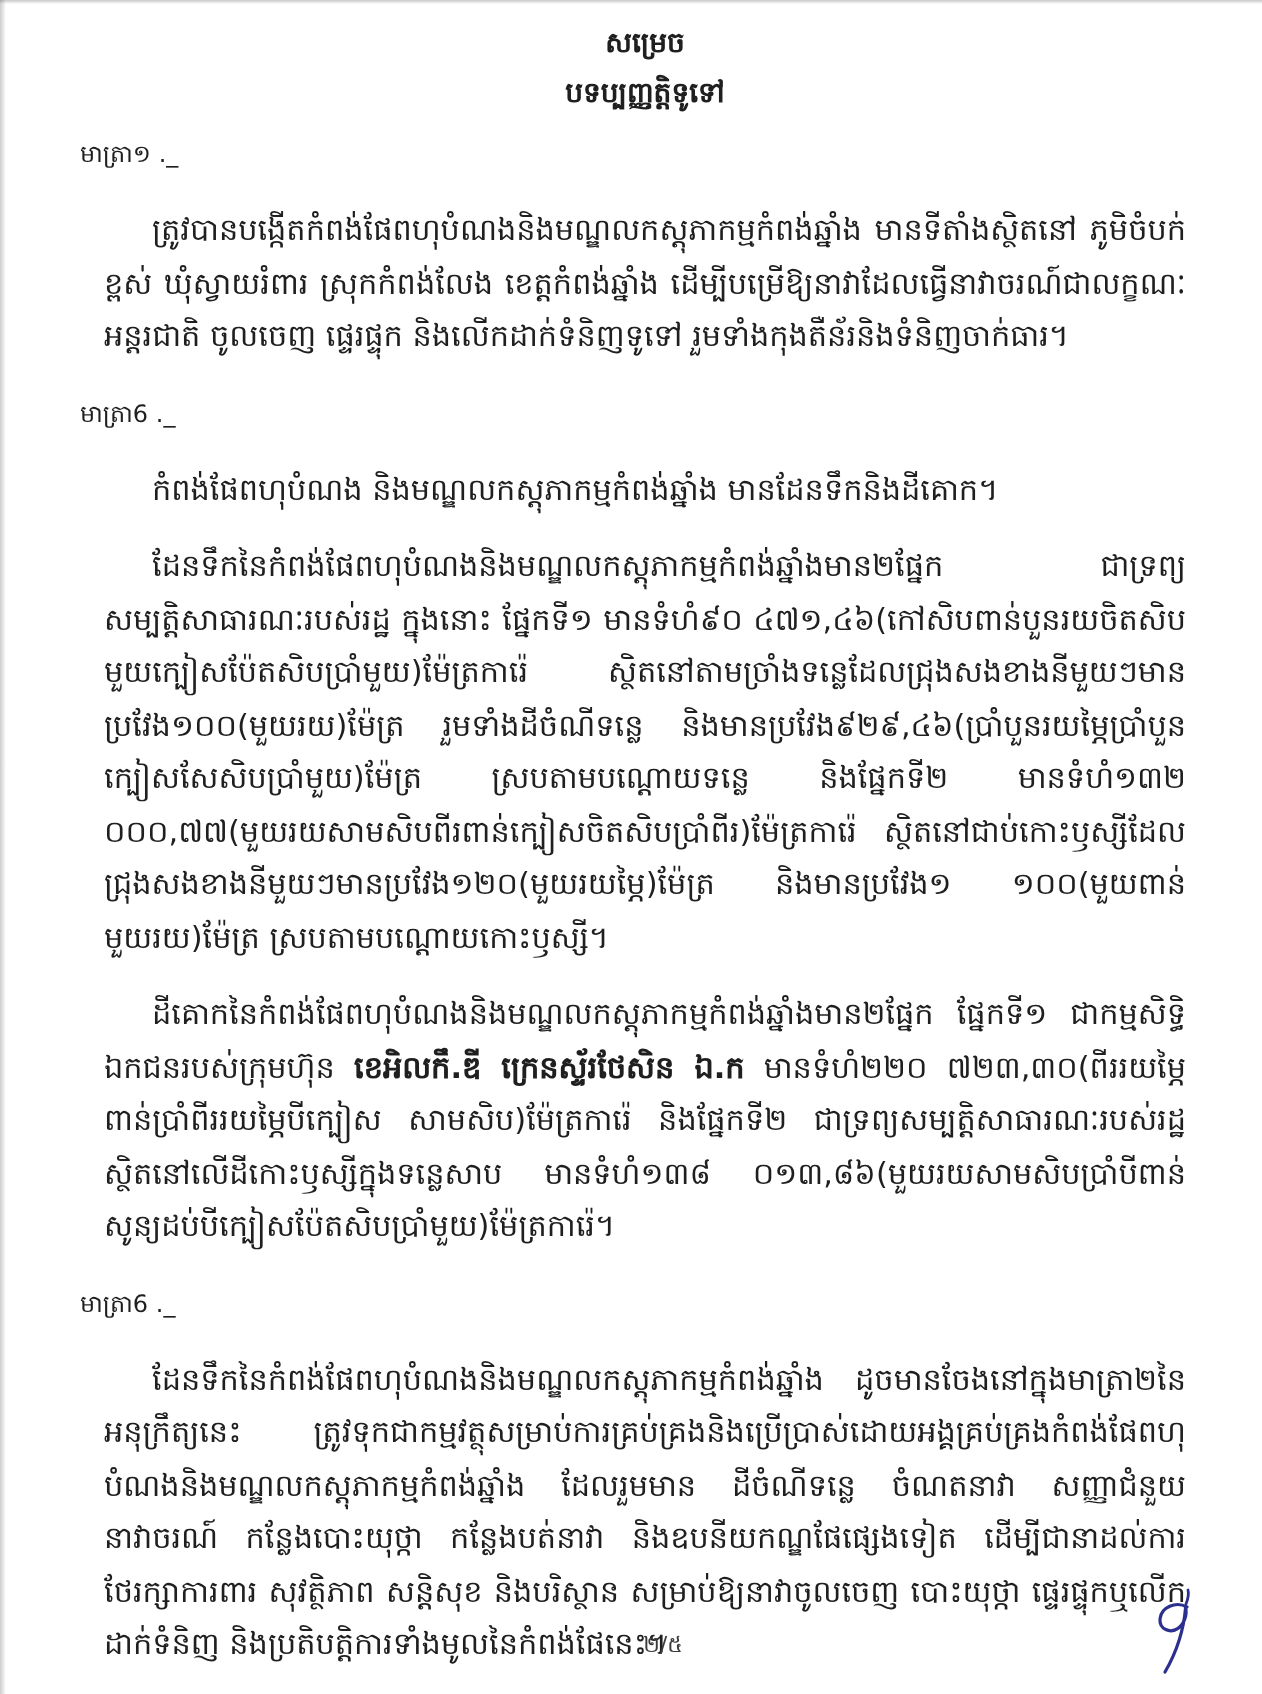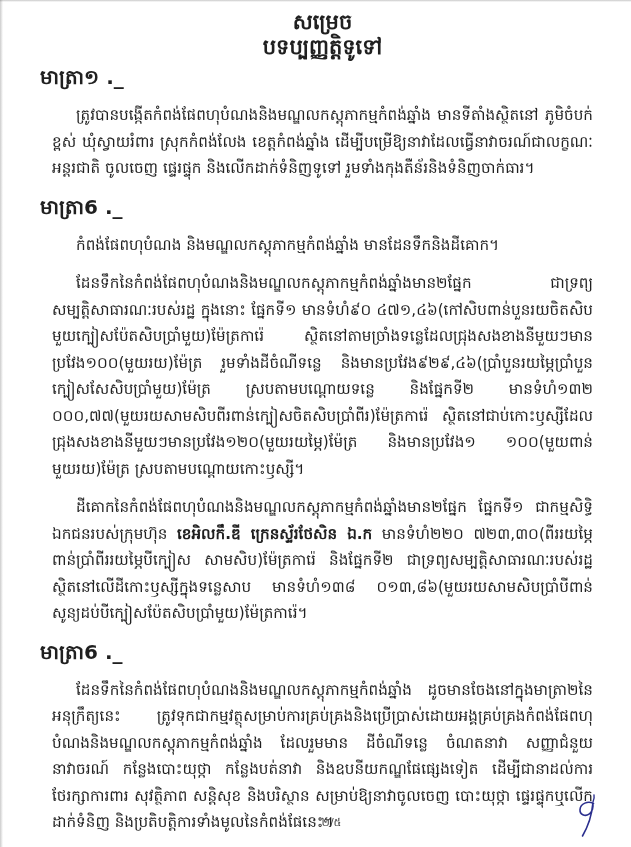--- a/index.html
+++ b/index.html
@@ -22,28 +22,28 @@
     position: absolute; top: 0; left: 0; bottom: 0; width: 3px;
     background: linear-gradient(90deg, rgba(70,70,70,0.28), rgba(255,255,255,0));
   }
   .content {
     position: absolute;
     top: 10px; left: 40px; right: 26px;
   }
   .h-center {
     text-align: center;
     font-weight: bold;
-    font-size: 21px;
+    font-size: 14px;
     line-height: 25px;
     margin: 0;
   }
   .subhead { margin-bottom: 4px; }
   .article-label {
-    font-weight: bold;
-    font-size: 20px;
+    font-weight: normal;
+    font-size: 12px;
     line-height: 26px;
     margin: 4px 0 0 0;
   }
   p.body-para {
     margin: 12px;
     font-size: 15.2px;
     line-height: 26.5px;
     text-align: justify;
     text-indent: 24px;
   }

